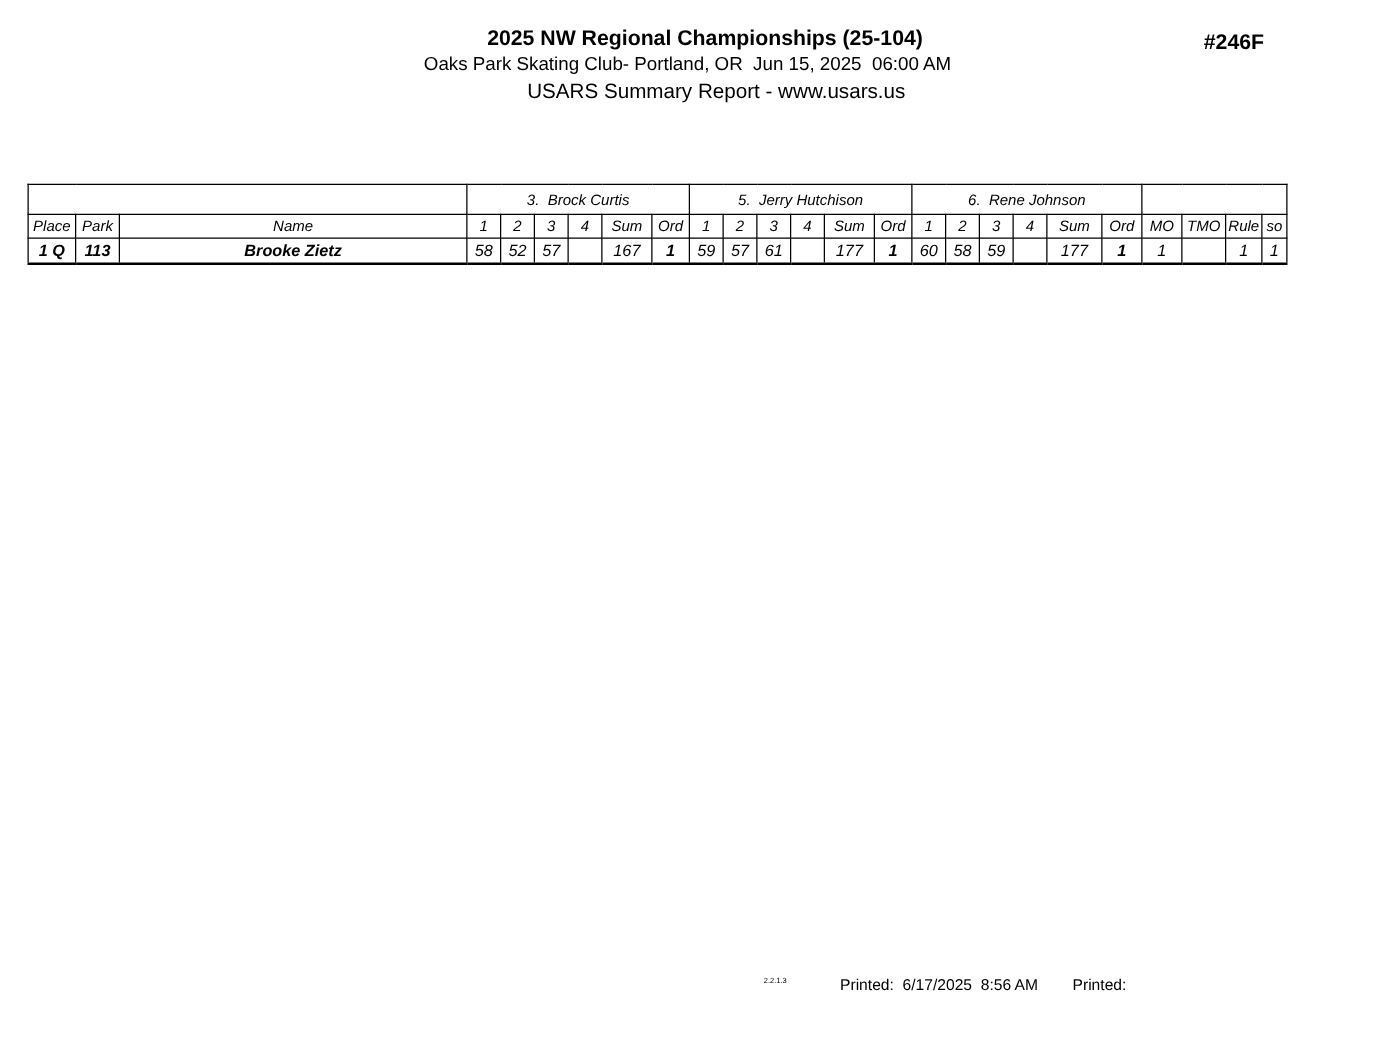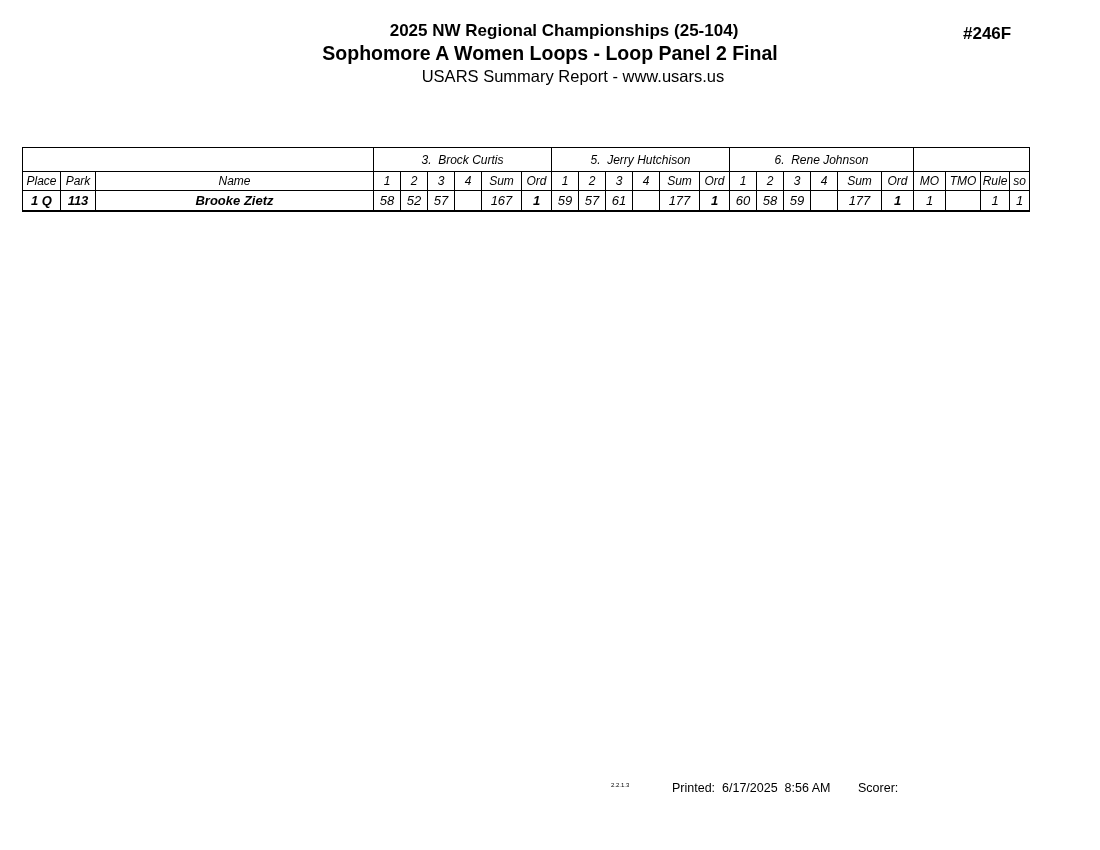--- a/index.html
+++ b/index.html
@@ -103,21 +103,21 @@
   }
 </style>
 </head>
 <body>
 
 <div class="page">
 
 
   <div class="title-block">
     <div class="t-championship pre">2025 NW Regional Championships (25-104)</div>
-    <div class="t-event pre">Sophomore A Women Loops - Loop Panel 2 Final</div>
+    <div class="t-venue pre">Oaks Park Skating Club- Portland, OR  Jun 15, 2025  06:00 AM</div>
     <div class="t-report pre">USARS Summary Report - www.usars.us</div>
   </div>
 
   <div class="event-no">#246F</div>
 
   <table class="results">
     <colgroup>
       <col style="width:38px">
         <col style="width:35px">
         <col style="width:278px">
@@ -212,15 +212,15 @@
         <td>1</td>
         <td></td>
         <td>1</td>
         <td>1</td>
       </tr>
     </tbody>
   </table>
 
   <div class="footer-version">2.2.1.3</div>
   <div class="footer-printed pre">Printed:  6/17/2025  8:56 AM</div>
-  <div class="footer-scorer">Scorer:</div>
+  <div class="footer-scorer">Printed:</div>
 
 </div>
 
 </body></html>

